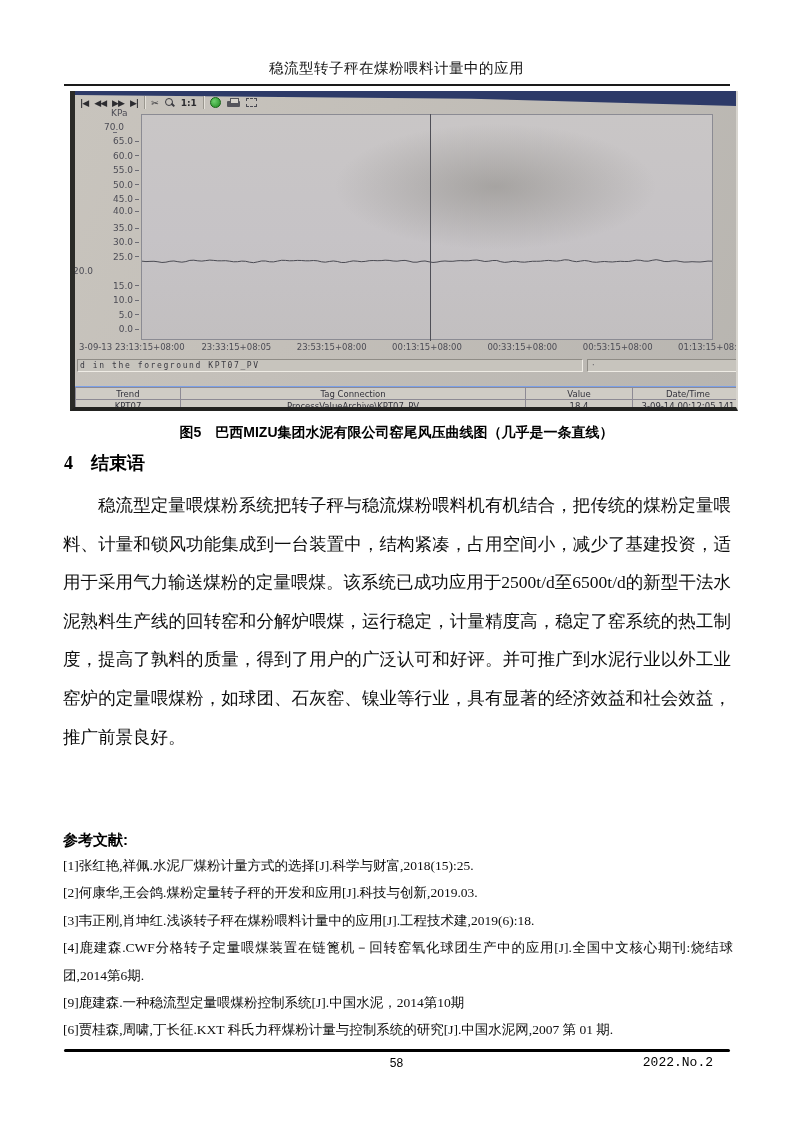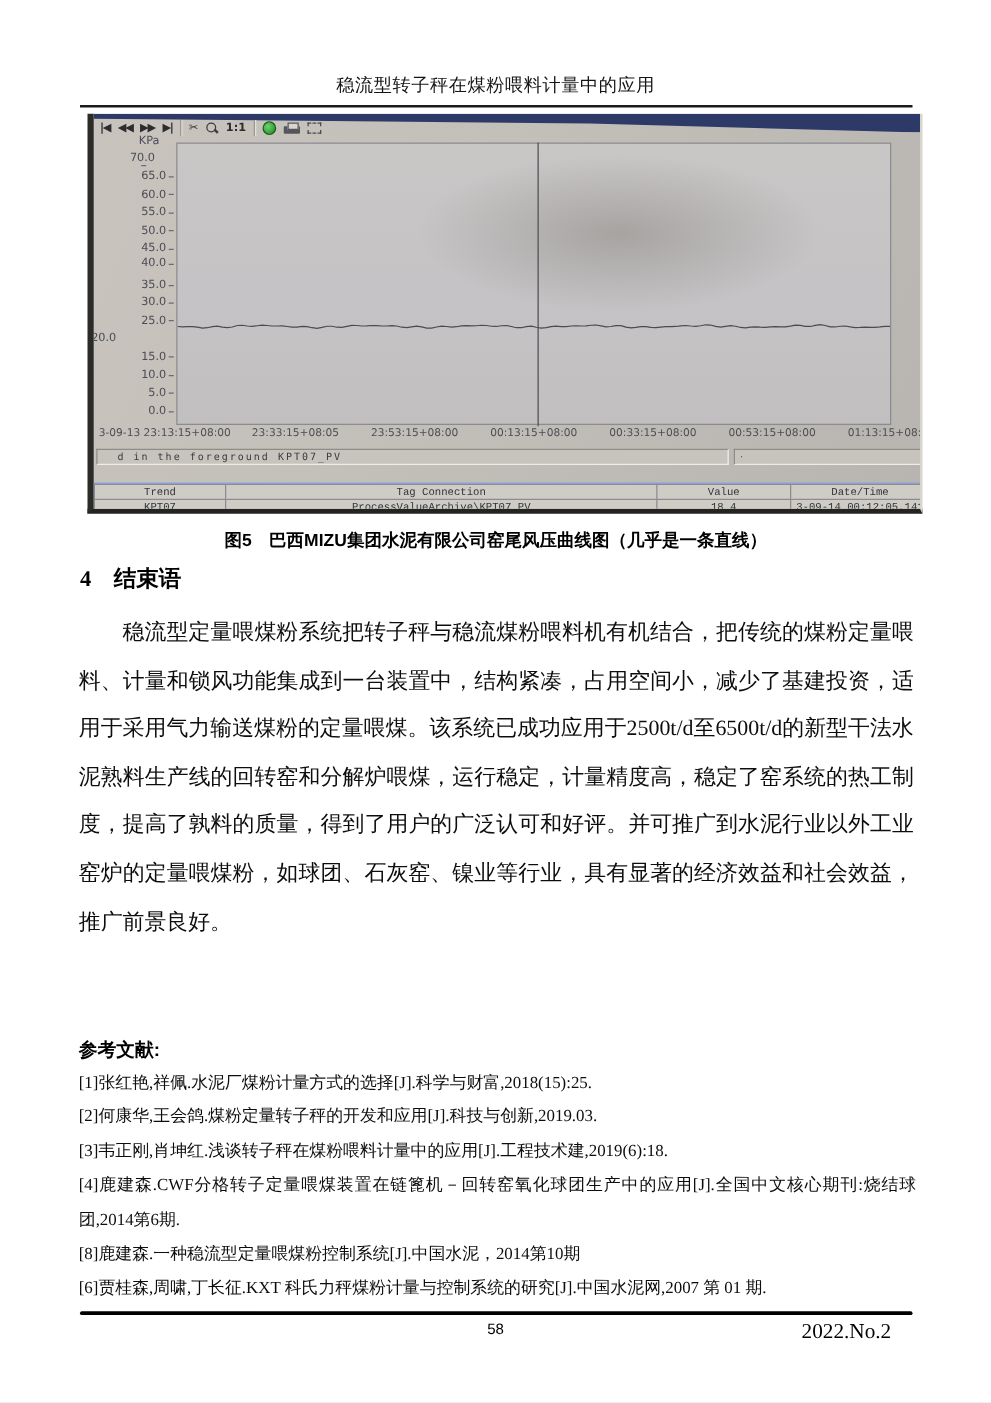--- a/index.html
+++ b/index.html
@@ -61,31 +61,31 @@
   .xticks { position:absolute; left:0; top:251px; width:668px; height:12px; }
   .xtick { position:absolute; top:0; font-size:8.5px; color:#4c4c55; white-space:nowrap;
     transform:translateX(-50%); }
   .xtick.first { transform:none; }
 
   .statusbar { position:absolute; left:0; top:267px; width:668px; height:15px; display:flex; gap:4px;
     padding:1px 2px; }
   .status-box { height:13px; background:#c7c4bd; border:1px solid;
     border-color:#8f8c86 #efece5 #efece5 #8f8c86; display:flex; align-items:center; }
   .status-box.main { width:506px; font-size:8px; letter-spacing:1.6px; color:#3a3a42;
-    font-family:"DejaVu Sans Mono","Liberation Mono",monospace; padding-left:16px; white-space:nowrap; overflow:hidden; }
+    font-family:"DejaVu Sans Mono","Liberation Mono",monospace; padding-left:2px; white-space:nowrap; overflow:hidden; }
   .status-box.aux { flex:1; font-size:8px; color:#5a5a60; padding-left:4px; }
 
   .bluebar { position:absolute; left:0; top:283px; width:668px; height:13px;
     background:linear-gradient(180deg,#7fa4ea 0%,#4a73cd 45%,#3b63c4 100%);
     color:rgba(255,255,255,.75); font-size:8px; line-height:13px; padding-left:3px; letter-spacing:1px;margin-top:12px; }
 
   table.tag-table { position:absolute; left:0; top:296px; width:668px; height:24px;
     border-collapse:collapse; table-layout:fixed; background:#cfccc5; }
   table.tag-table td { border:1px solid #8d8a94; font-size:8.5px; color:#33333c;
-    text-align:center; height:12px; padding:0 2px; white-space:nowrap; overflow:hidden;font-family:Liberation Mono, monospace; }
+    text-align:center; height:12px; padding:0 2px; white-space:nowrap; overflow:hidden; }
   td.col-trend { width:105px; } td.col-tag { width:345px; } td.col-value { width:107px; } td.col-dt { width:111px; }
 
   
   .fig-caption { position:absolute; top:424px; left:0; width:100%; text-align:center;
     font-family:"Liberation Sans","DejaVu Sans",sans-serif; font-weight:bold; font-size:14px; color:#000; }
   .section-heading { position:absolute; top:451px; left:64px;
     font-family:"Liberation Sans","DejaVu Sans",sans-serif; font-weight:bold; font-size:18px; color:#000; }
   .section-heading .sec-num { font-family:"Liberation Serif","DejaVu Serif",serif; margin-right:18px; }
   .body-par { position:absolute; top:486px; left:63px; width:668px;
     font-size:17.5px; line-height:38.6px; text-align:justify; text-indent:2em; color:#0d0d0d; }
@@ -95,22 +95,22 @@
     font-family:"Liberation Sans","DejaVu Sans",sans-serif; color:#000; }
   .refs { position:absolute; top:852px; left:63px; width:670px; font-size:13.5px;
     line-height:27.4px; color:#0d0d0d; }
   .ref-item { text-align:justify; }
 
   
   .foot-rule { position:absolute; top:1049px; left:64px; width:666px; height:3px; background:#000;
     border-radius:2px; }
   .foot-page { position:absolute; top:1056px; left:0; width:100%; text-align:center; font-size:12px;
     font-family:"Liberation Sans","DejaVu Sans",sans-serif; color:#000; }
-  .foot-issue { position:absolute; top:1055px; right:80px; font-size:17px;
-    font-family:Liberation Serif, serif; color:#000; }
+  .foot-issue { position:absolute; top:1055px; right:80px; font-size:13px;
+    font-family:Liberation Mono, monospace; color:#000; }
 </style>
 </head>
 <body>
 
 <div class="page">
 
   <div class="running-head">稳流型转子秤在煤粉喂料计量中的应用</div>
   <div class="head-rule"></div>
 
   <div class="photo">
@@ -244,21 +244,21 @@
   </div>
 
   <p class="body-par">稳流型定量喂煤粉系统把转子秤与稳流煤粉喂料机有机结合，把传统的煤粉定量喂料、计量和锁风功能集成到一台装置中，结构紧凑，占用空间小，减少了基建投资，适用于采用气力输送煤粉的定量喂煤。该系统已成功应用于2500t/d至6500t/d的新型干法水泥熟料生产线的回转窑和分解炉喂煤，运行稳定，计量精度高，稳定了窑系统的热工制度，提高了孰料的质量，得到了用户的广泛认可和好评。并可推广到水泥行业以外工业窑炉的定量喂煤粉，如球团、石灰窑、镍业等行业，具有显著的经济效益和社会效益，推广前景良好。</p>
 
   <div class="refs-title">参考文献:</div>
   <div class="refs">
     <div class="ref-item">[1]张红艳,祥佩.水泥厂煤粉计量方式的选择[J].科学与财富,2018(15):25.</div>
     <div class="ref-item">[2]何康华,王会鸽.煤粉定量转子秤的开发和应用[J].科技与创新,2019.03.</div>
     <div class="ref-item">[3]韦正刚,肖坤红.浅谈转子秤在煤粉喂料计量中的应用[J].工程技术建,2019(6):18.</div>
     <div class="ref-item">[4]鹿建森.CWF分格转子定量喂煤装置在链篦机－回转窑氧化球团生产中的应用[J].全国中文核心期刊:烧结球团,2014第6期.</div>
-    <div class="ref-item">[8]鹿建森.一种稳流型定量喂煤粉控制系统[J].中国水泥，2014第10期</div>
+    <div class="ref-item">[9]鹿建森.一种稳流型定量喂煤粉控制系统[J].中国水泥，2014第10期</div>
     <div class="ref-item">[6]贾桂森,周啸,丁长征.KXT 科氏力秤煤粉计量与控制系统的研究[J].中国水泥网,2007 第 01 期.</div>
   </div>
 
   <div class="foot-rule"></div>
   <div class="foot-page">58</div>
   <div class="foot-issue">2022.No.2</div>
 
 </div>
 
 </body></html>

